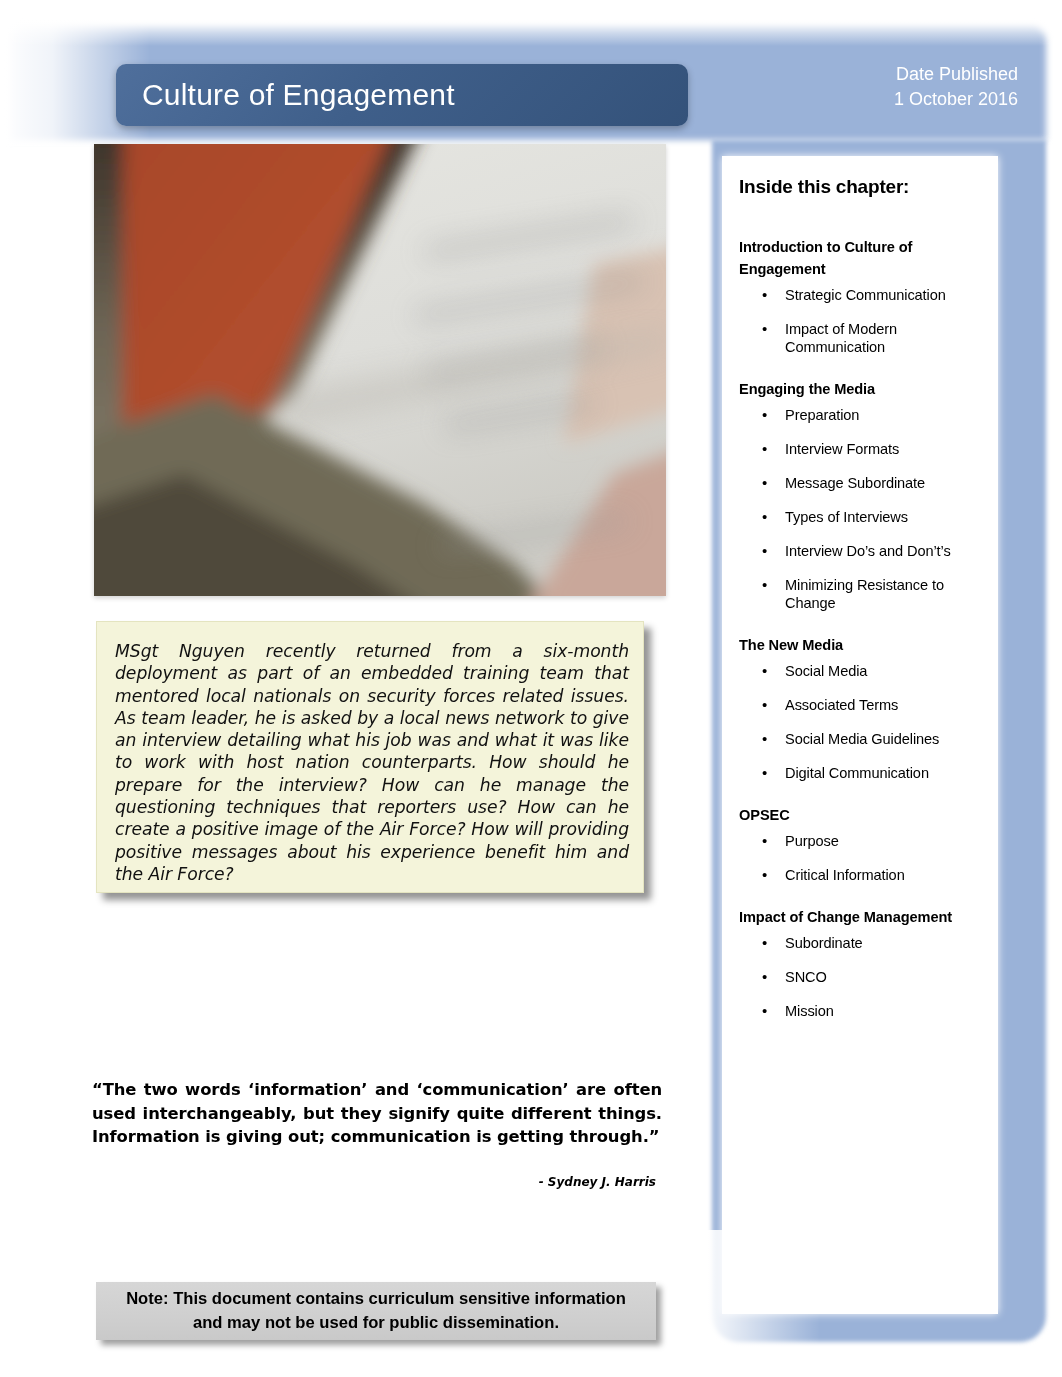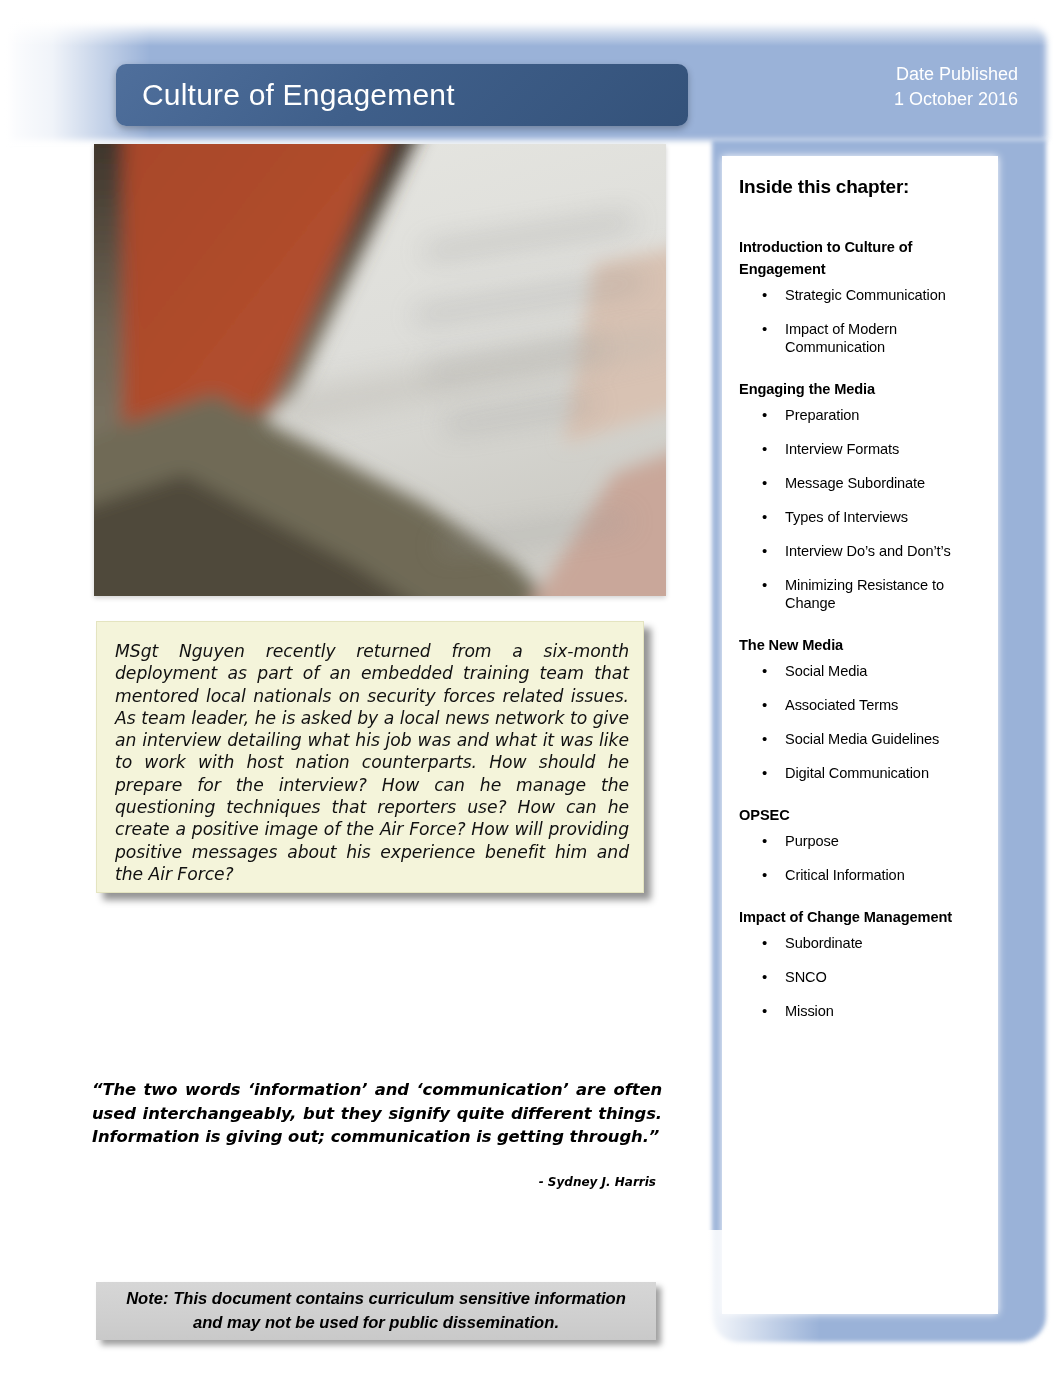--- a/index.html
+++ b/index.html
@@ -135,21 +135,20 @@
   }
 
   .quote-block {
     position: absolute;
     left: 92px;
     top: 1078px;
     width: 570px;
   }
   .quote-text {
     font-family: "DejaVu Sans", sans-serif;
-    font-style: italic;
     font-weight: 600;
     font-size: 16.4px;
     line-height: 23.6px;
     color: #000000;
     text-align: justify;
     margin: 0;
     letter-spacing: -0.1px;
   }
   .quote-attrib {
     font-family: "DejaVu Sans", sans-serif;
@@ -175,21 +174,20 @@
     box-sizing: border-box;
     padding: 0 24px;
   }
   .note-text {
     font-size: 16.6px;
     font-weight: bold;
     line-height: 24px;
     color: #000000;
     text-align: center;
     margin: 0;
-    font-style: italic;
   }
 
   
   .sidebar-card {
     position: absolute;
     left: 722px;
     top: 156px;
     width: 276px;
     height: 1158px;
     background: #ffffff;

